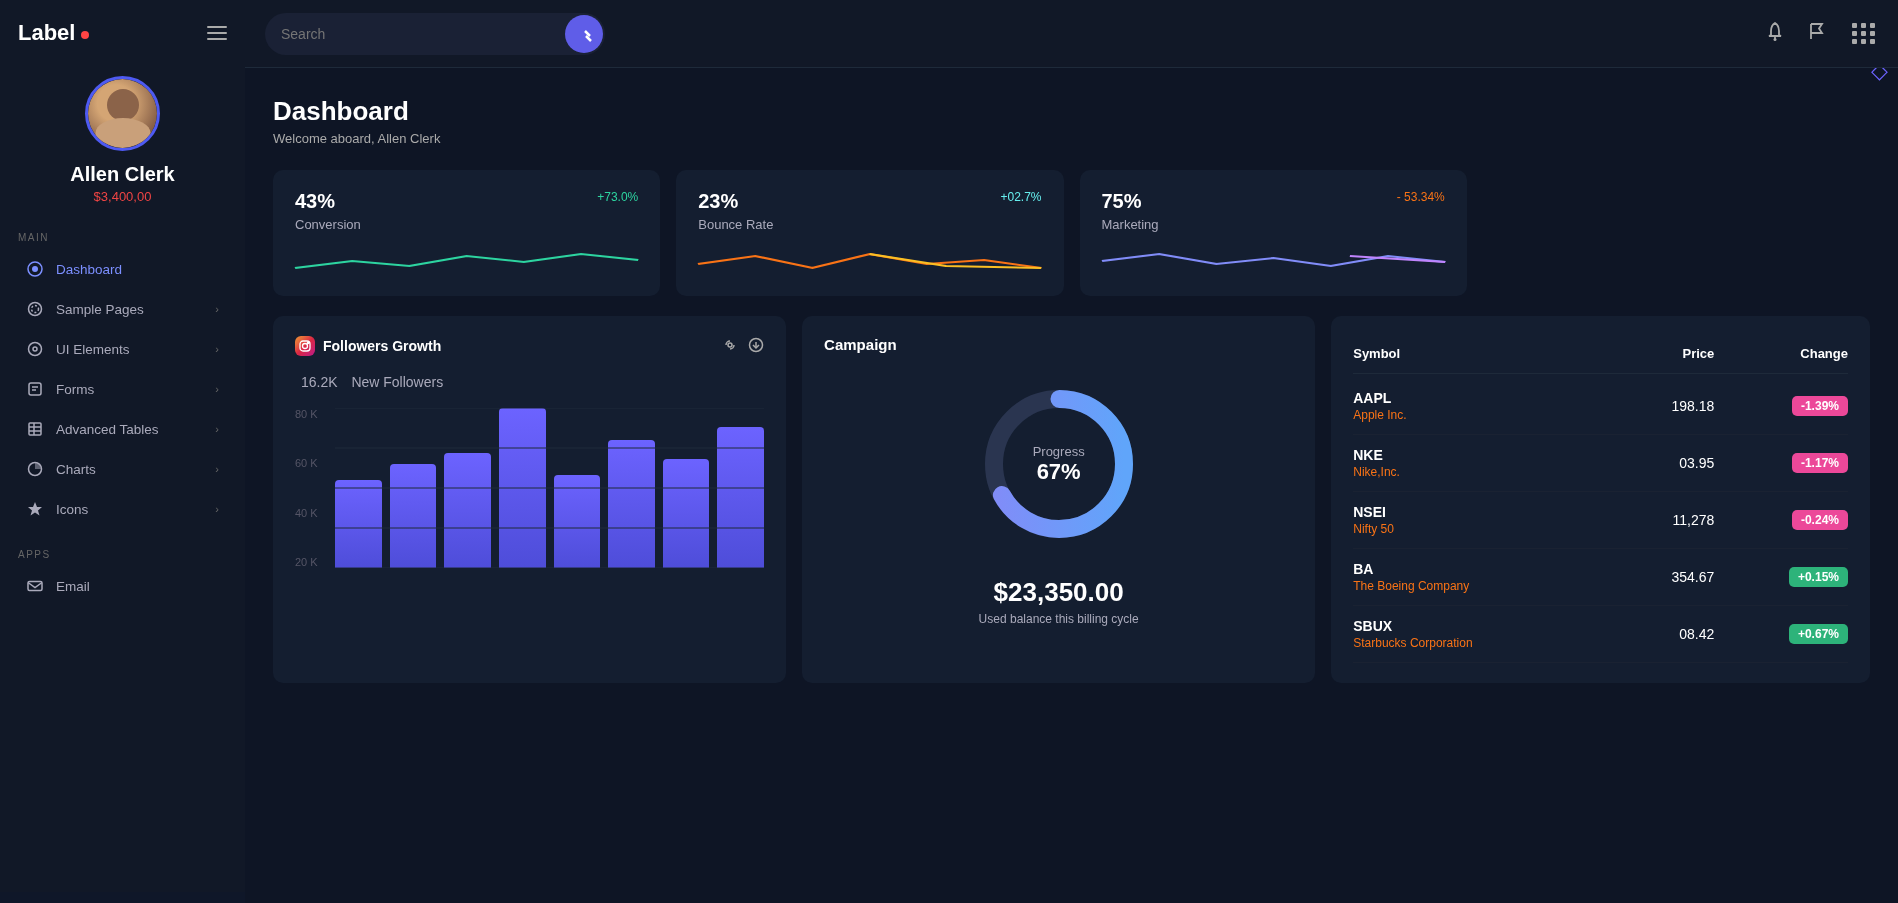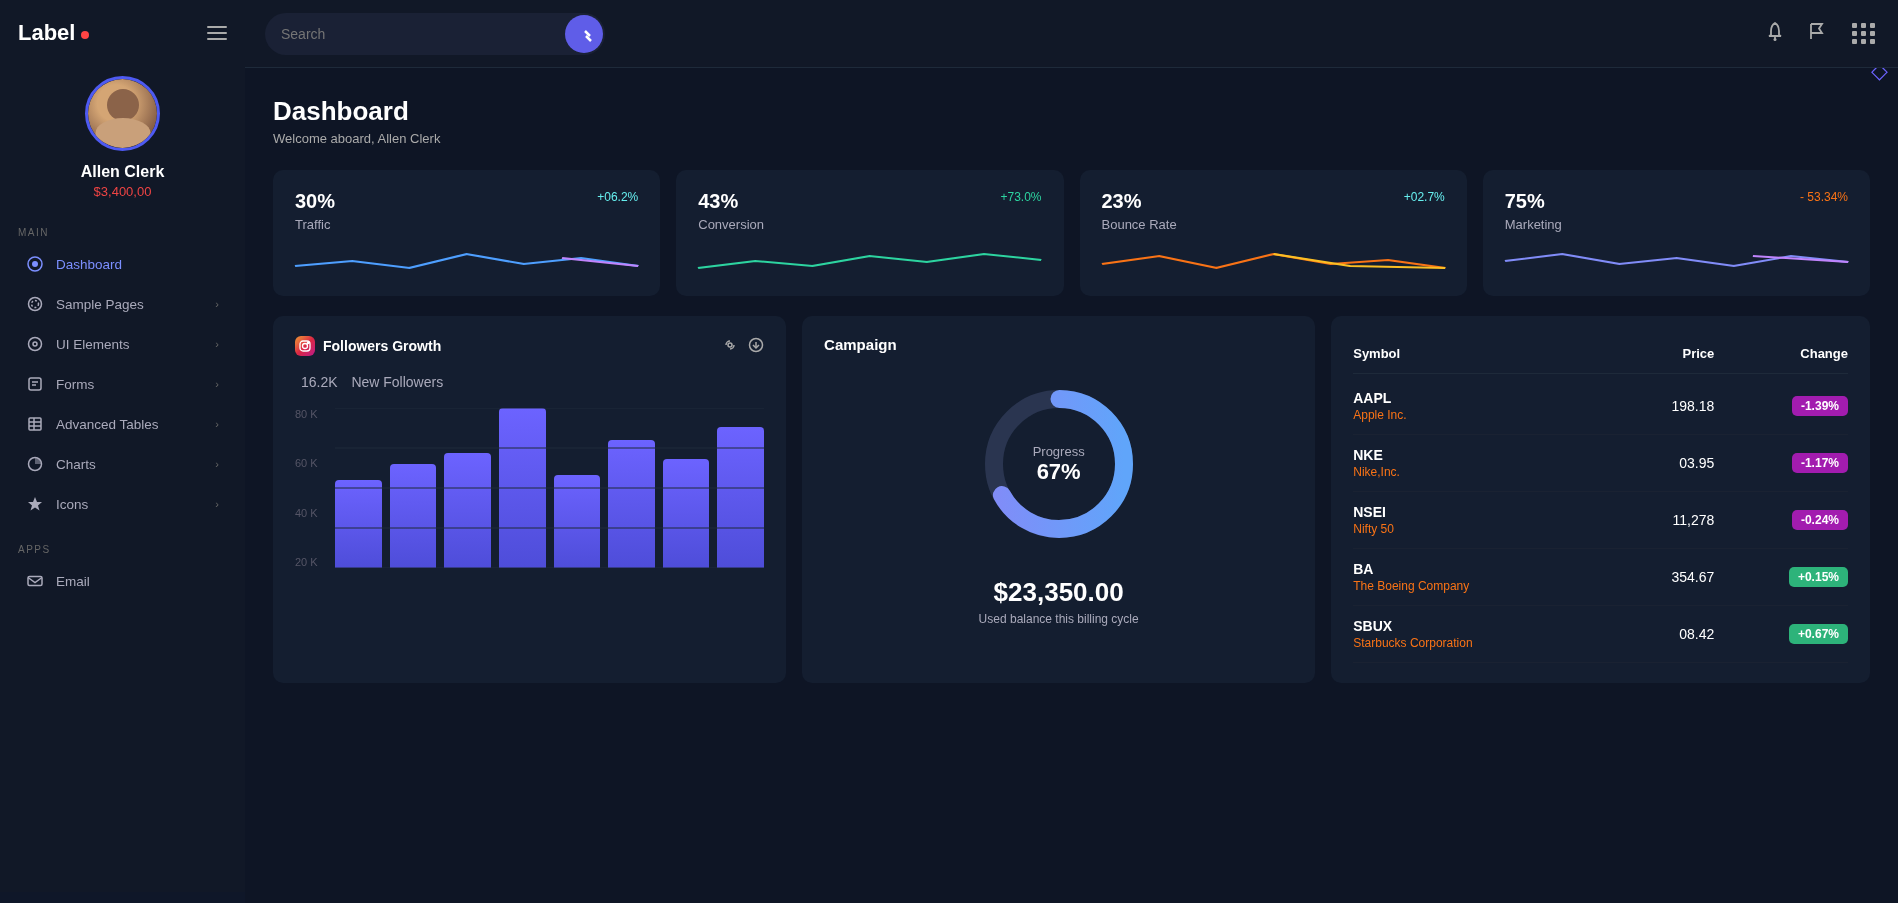--- a/index.html
+++ b/index.html
@@ -115,21 +115,21 @@
       bottom: 0;
       left: 50%;
       transform: translateX(-50%);
       width: 55px;
       height: 30px;
       background: #c9a07a;
       border-radius: 50% 50% 0 0;
     }
 
     .user-name {
-      font-size: 16px;
+      font-size: 20px;
       font-weight: 700;
       color: #fff;
       margin-top: 12px;
     }
 
     .user-balance {
       font-size: 13px;
       color: #ef4444;
       margin-top: 3px;
     }
@@ -536,21 +536,21 @@
     }
 
     .change-badge {
       display: inline-block;
       padding: 3px 9px;
       border-radius: 5px;
       font-size: 12px;
       font-weight: 600;
     }
 
-    .change-badge.neg { background: #a21caf; color: #fff; }
+    .change-badge.neg { background: #ec4899; color: #fff; }
     .change-badge.pos { background: #2db37a; color: #fff; }
   </style>
 </head>
 <body>
 
 <nav class="sidebar">
   <div class="sidebar-header">
     <div class="sidebar-logo">
       <span class="logo-text">Label</span>
       <span class="logo-dot"></span>
@@ -727,31 +727,20 @@
 
     <div style="position:absolute;top:-10px;right:10px;color:#6c63ff;font-size:22px;">◇</div>
 
     <div class="page-header">
       <div class="page-title">Dashboard</div>
       <div class="page-subtitle">Welcome aboard, Allen Clerk</div>
     </div>
 
     <div class="stats-row">
 
-      <div class="stat-card">
-        <div class="stat-top">
-          <span class="stat-percent">30%</span>
-          <span class="stat-change" style="color:#6ee;">+06.2%</span>
-        </div>
-        <div class="stat-label">Traffic</div>
-        <svg class="sparkline" width="100%" height="30" viewBox="0 0 180 30" preserveAspectRatio="none">
-          <polyline points="0,20 30,15 60,22 90,8 120,18 150,12 180,20" fill="none" stroke="#4e9fff" stroke-width="2"></polyline>
-          <polyline points="140,12 180,20" fill="none" stroke="#c084fc" stroke-width="2"></polyline>
-        </svg>
-      </div>
 
       <div class="stat-card">
         <div class="stat-top">
           <span class="stat-percent">43%</span>
           <span class="stat-change" style="color:#2dd4a0;">+73.0%</span>
         </div>
         <div class="stat-label">Conversion</div>
         <svg class="sparkline" width="100%" height="30" viewBox="0 0 180 30" preserveAspectRatio="none">
           <polyline points="0,22 30,15 60,20 90,10 120,16 150,8 180,14" fill="none" stroke="#2dd4a0" stroke-width="2"></polyline>
         </svg>

